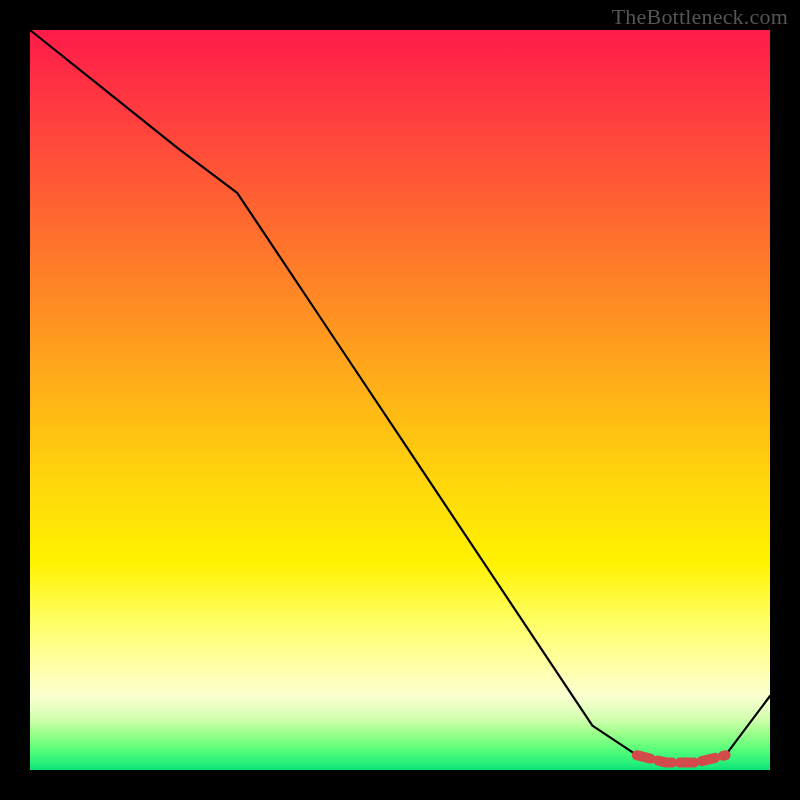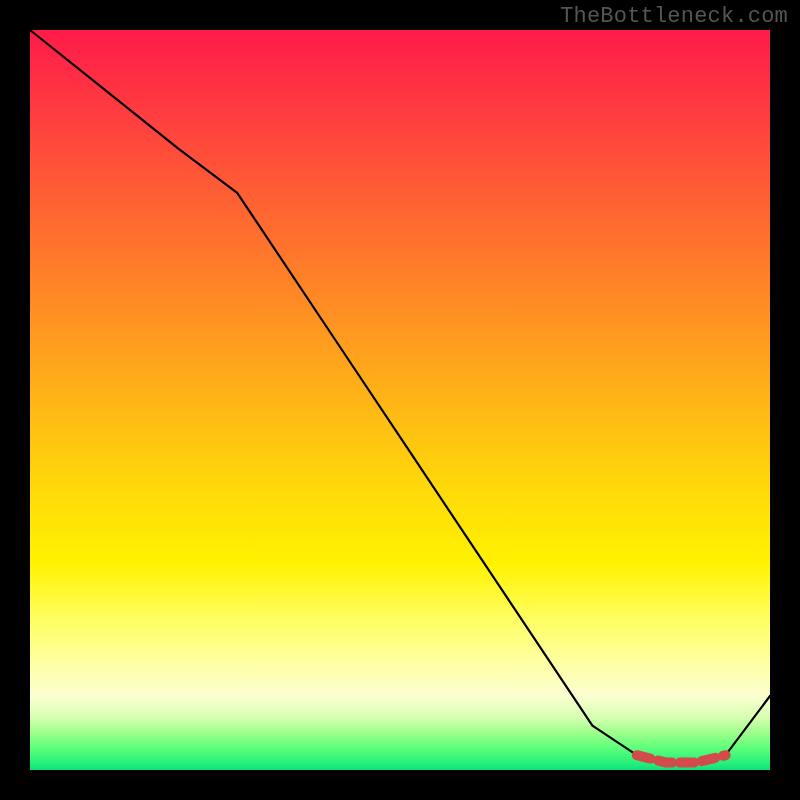--- a/index.html
+++ b/index.html
@@ -13,21 +13,21 @@
   .outer {
     position: relative;
     width: 800px;
     height: 800px;
     background: #000;
   }
   .watermark {
     position: absolute;
     top: 4px;
     right: 12px;
-    font-family: Liberation Mono, monospace;
+    font-family: Liberation Serif, serif;
     font-size: 22px;
     color: #555;
     letter-spacing: 0.2px;
     user-select: none;
   }
   .plot {
     position: absolute;
     left: 30px;
     top: 30px;
     width: 740px;

